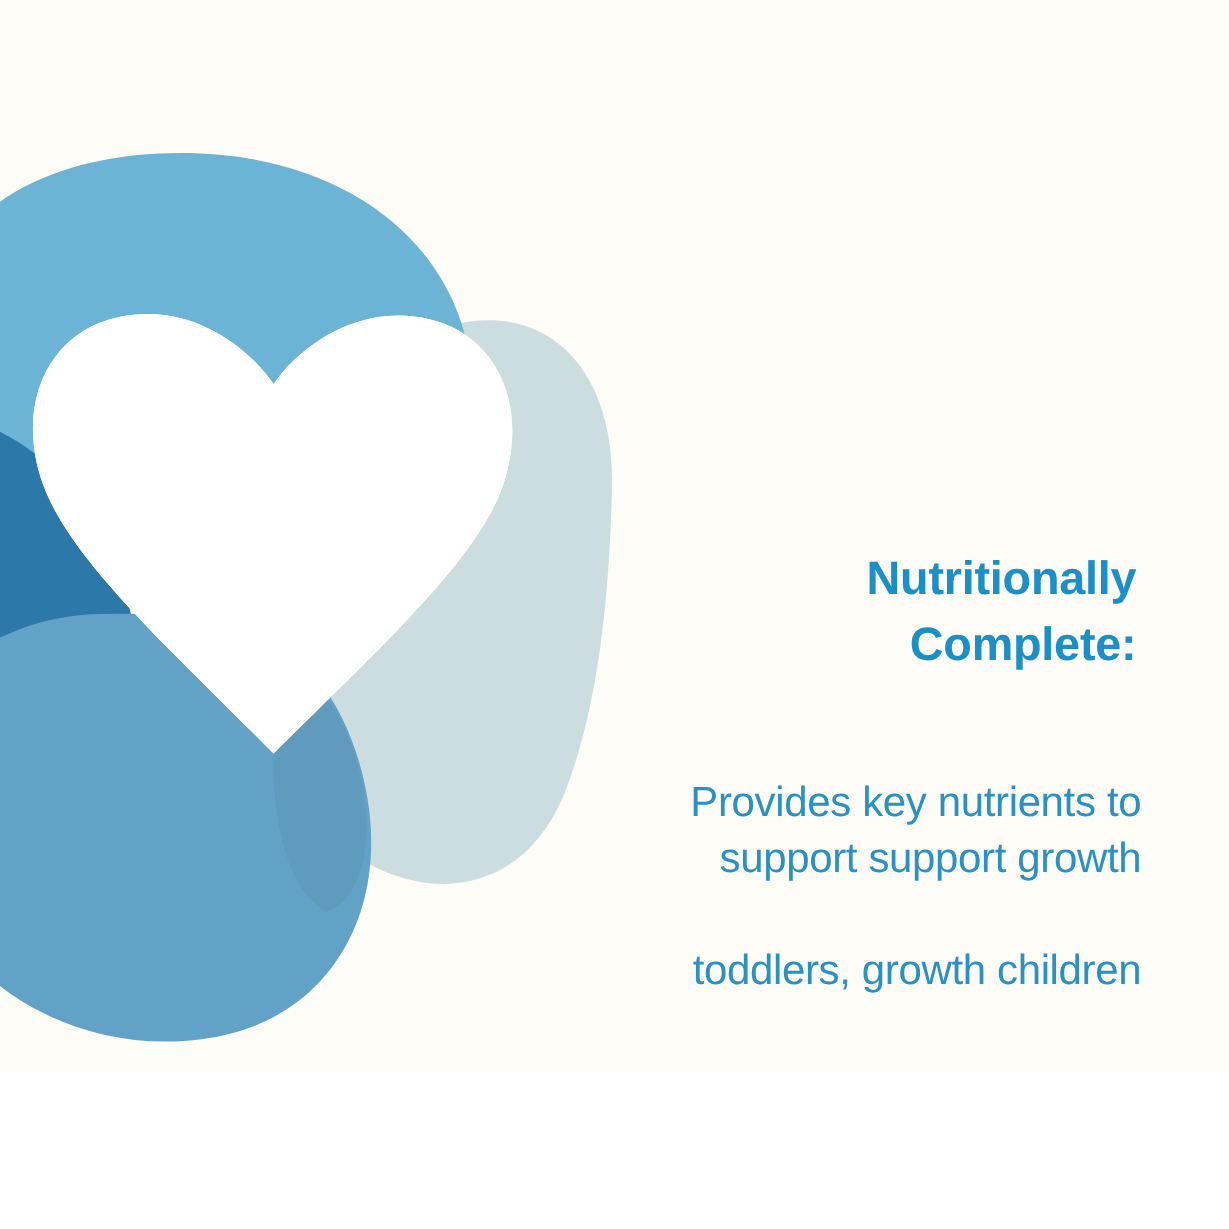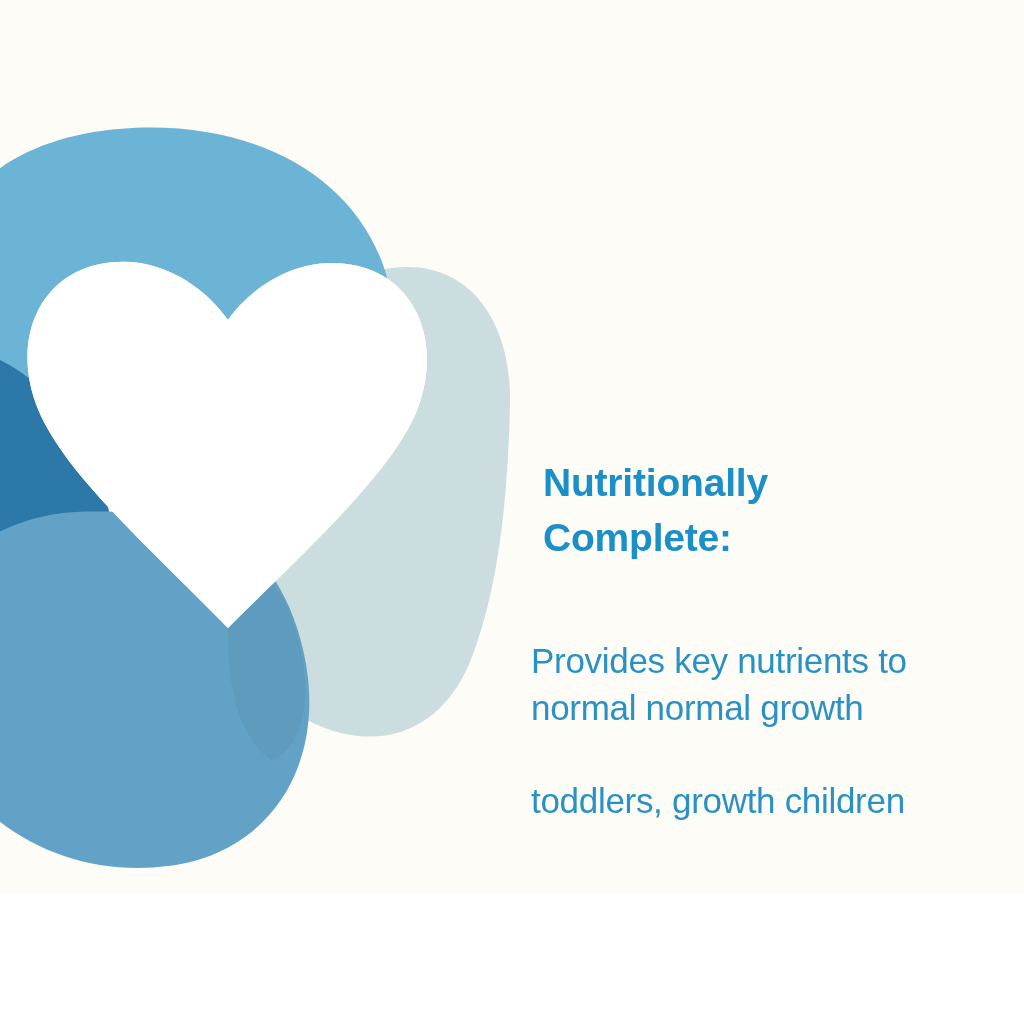--- a/index.html
+++ b/index.html
@@ -45,35 +45,35 @@
     width: 540px;
     height: 893px;
   }
 
   
   #text-column {
     position: absolute;
     left: 525px;
     top: 455px;
     width: 440px;
-    text-align: left;
+    text-align: right;
   }
 
   #headline {
     font-size: 39px;
     font-weight: bold;
     line-height: 1.42;
     letter-spacing: -0.2px;
     color: #1a8fc8;
     margin: 0;
     padding: 0 18px;
   }
 
   #body-copy {
-    margin: 0;
+    margin: 8px;
     padding: 0 6px;
     font-size: 35px;
     font-weight: 400;
     line-height: 1.34;
     letter-spacing: -0.3px;
     color: #2a91c4;
   }
 
   .copy-spacer {
     height: 72px;
@@ -150,20 +150,20 @@
 
     <h2 id="headline">
       <span>Nutritionally</span><br>
       <span>Complete:</span>
     </h2>
 
     <div class="copy-spacer"></div>
 
     <p id="body-copy">
       <span>Provides key nutrients to</span><br>
-      <span>normal normal growth</span><br>
+      <span>support support growth</span><br>
       <br>
       <span>toddlers, growth children</span><br>
     </p>
 
   </div>
 
 </div>
 
 </body></html>

